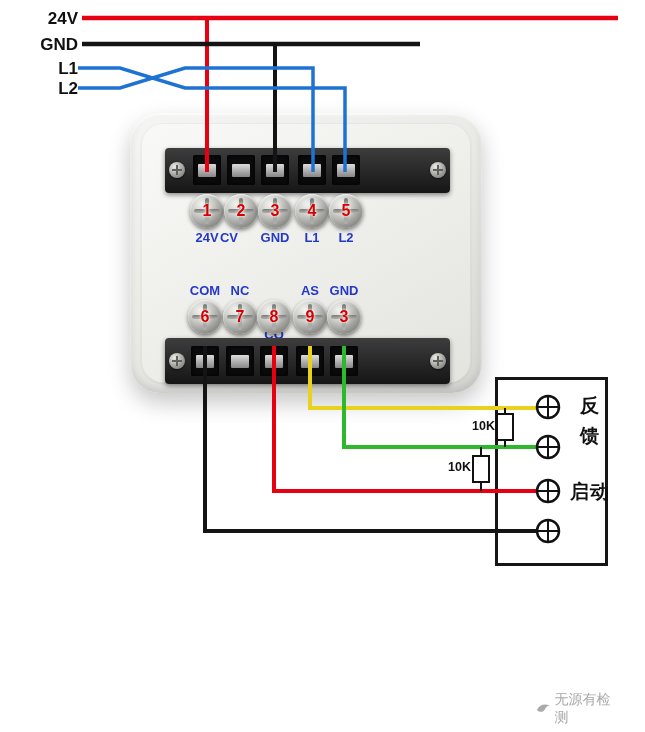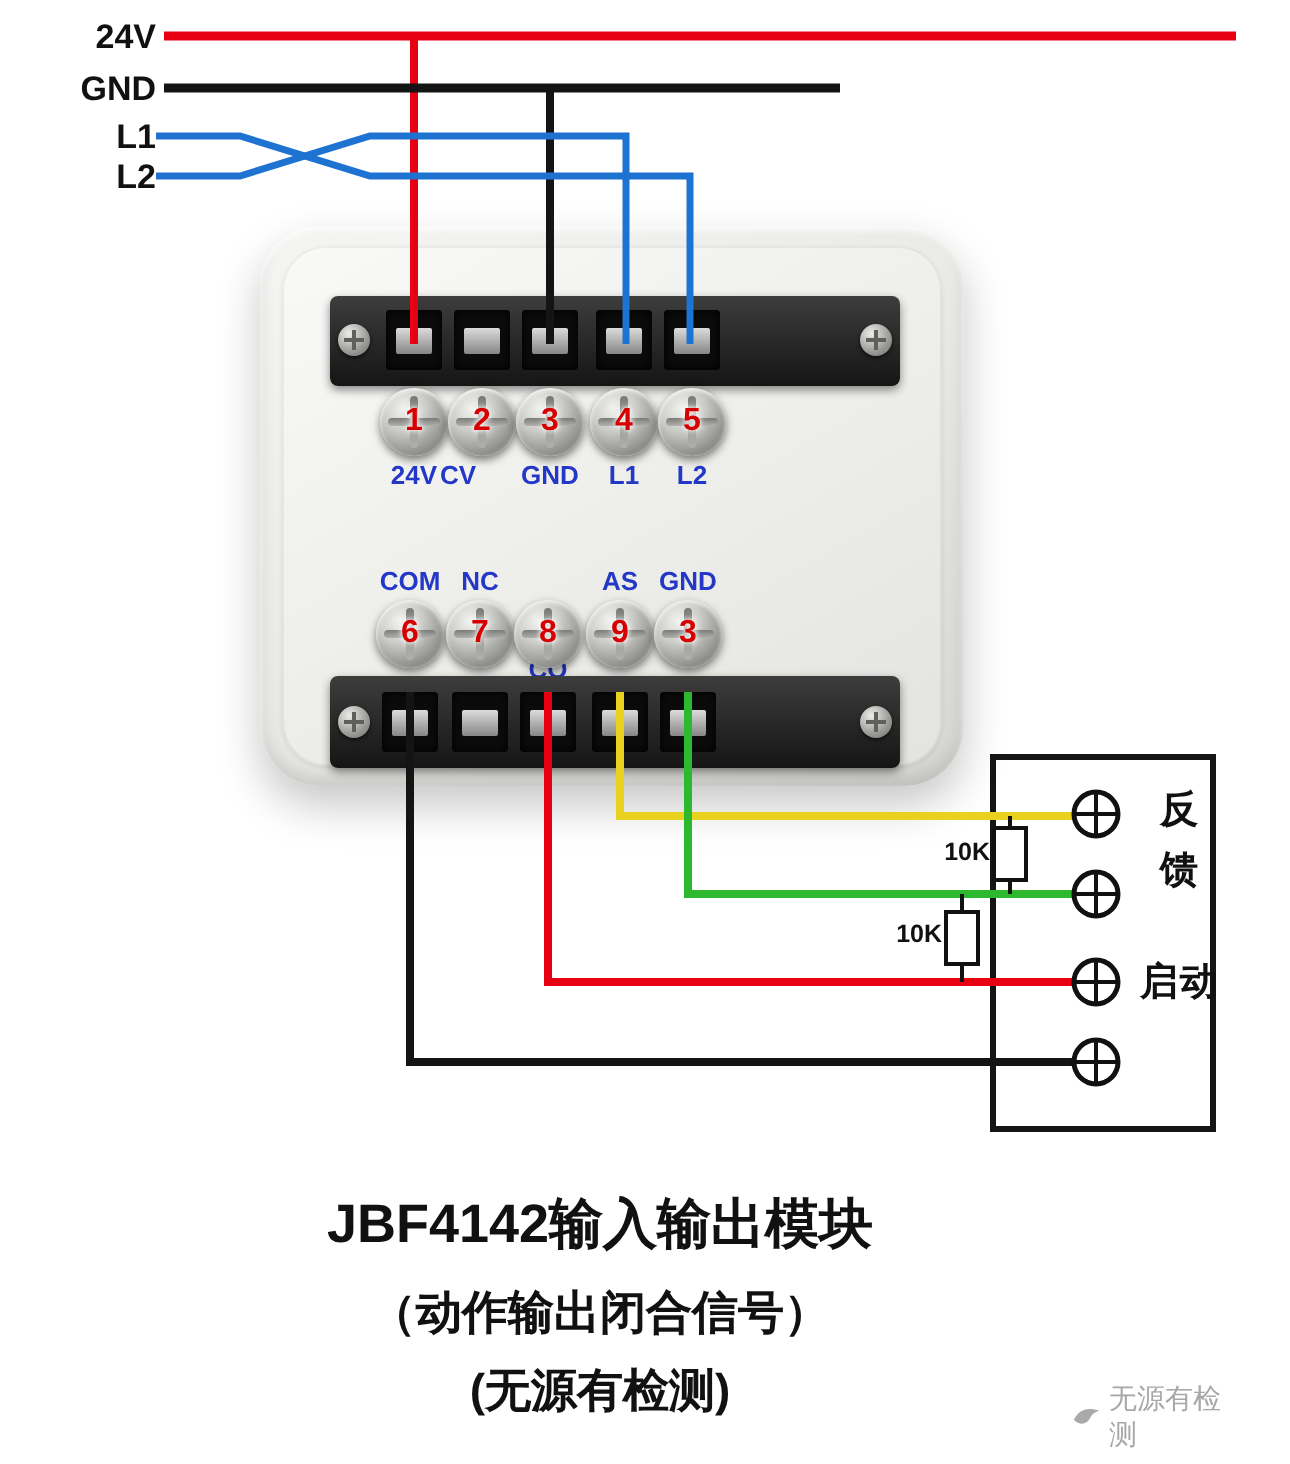--- a/index.html
+++ b/index.html
@@ -227,25 +227,20 @@
     </g>
   </svg>
 
   <div class="rlabel" style="left:465px; top:420px;">10K</div>
   <div class="rlabel" style="left:441px; top:461px;">10K</div>
 
   <div class="cjk" style="left:580px; top:396px;">反</div>
   <div class="cjk" style="left:580px; top:426px;">馈</div>
   <div class="cjk" style="left:570px; top:482px; letter-spacing:1px;">启动</div>
 
-  <div class="caption">
-    <div class="l1">JBF4142输入输出模块</div>
-    <div class="l2">（动作输出闭合信号）</div>
-    <div class="l3">(无源有检测)</div>
-  </div>
 
   <div class="watermark">
     <svg width="16" height="16" viewBox="0 0 16 16">
       <path d="M1 9 C4 3 9 2 15 4 C12 5 11 6 10 8 C8 12 4 12 1 9 Z" fill="#aaaaaa"></path>
     </svg>
     <span>无源有检测</span>
   </div>
 
 </div>
 

